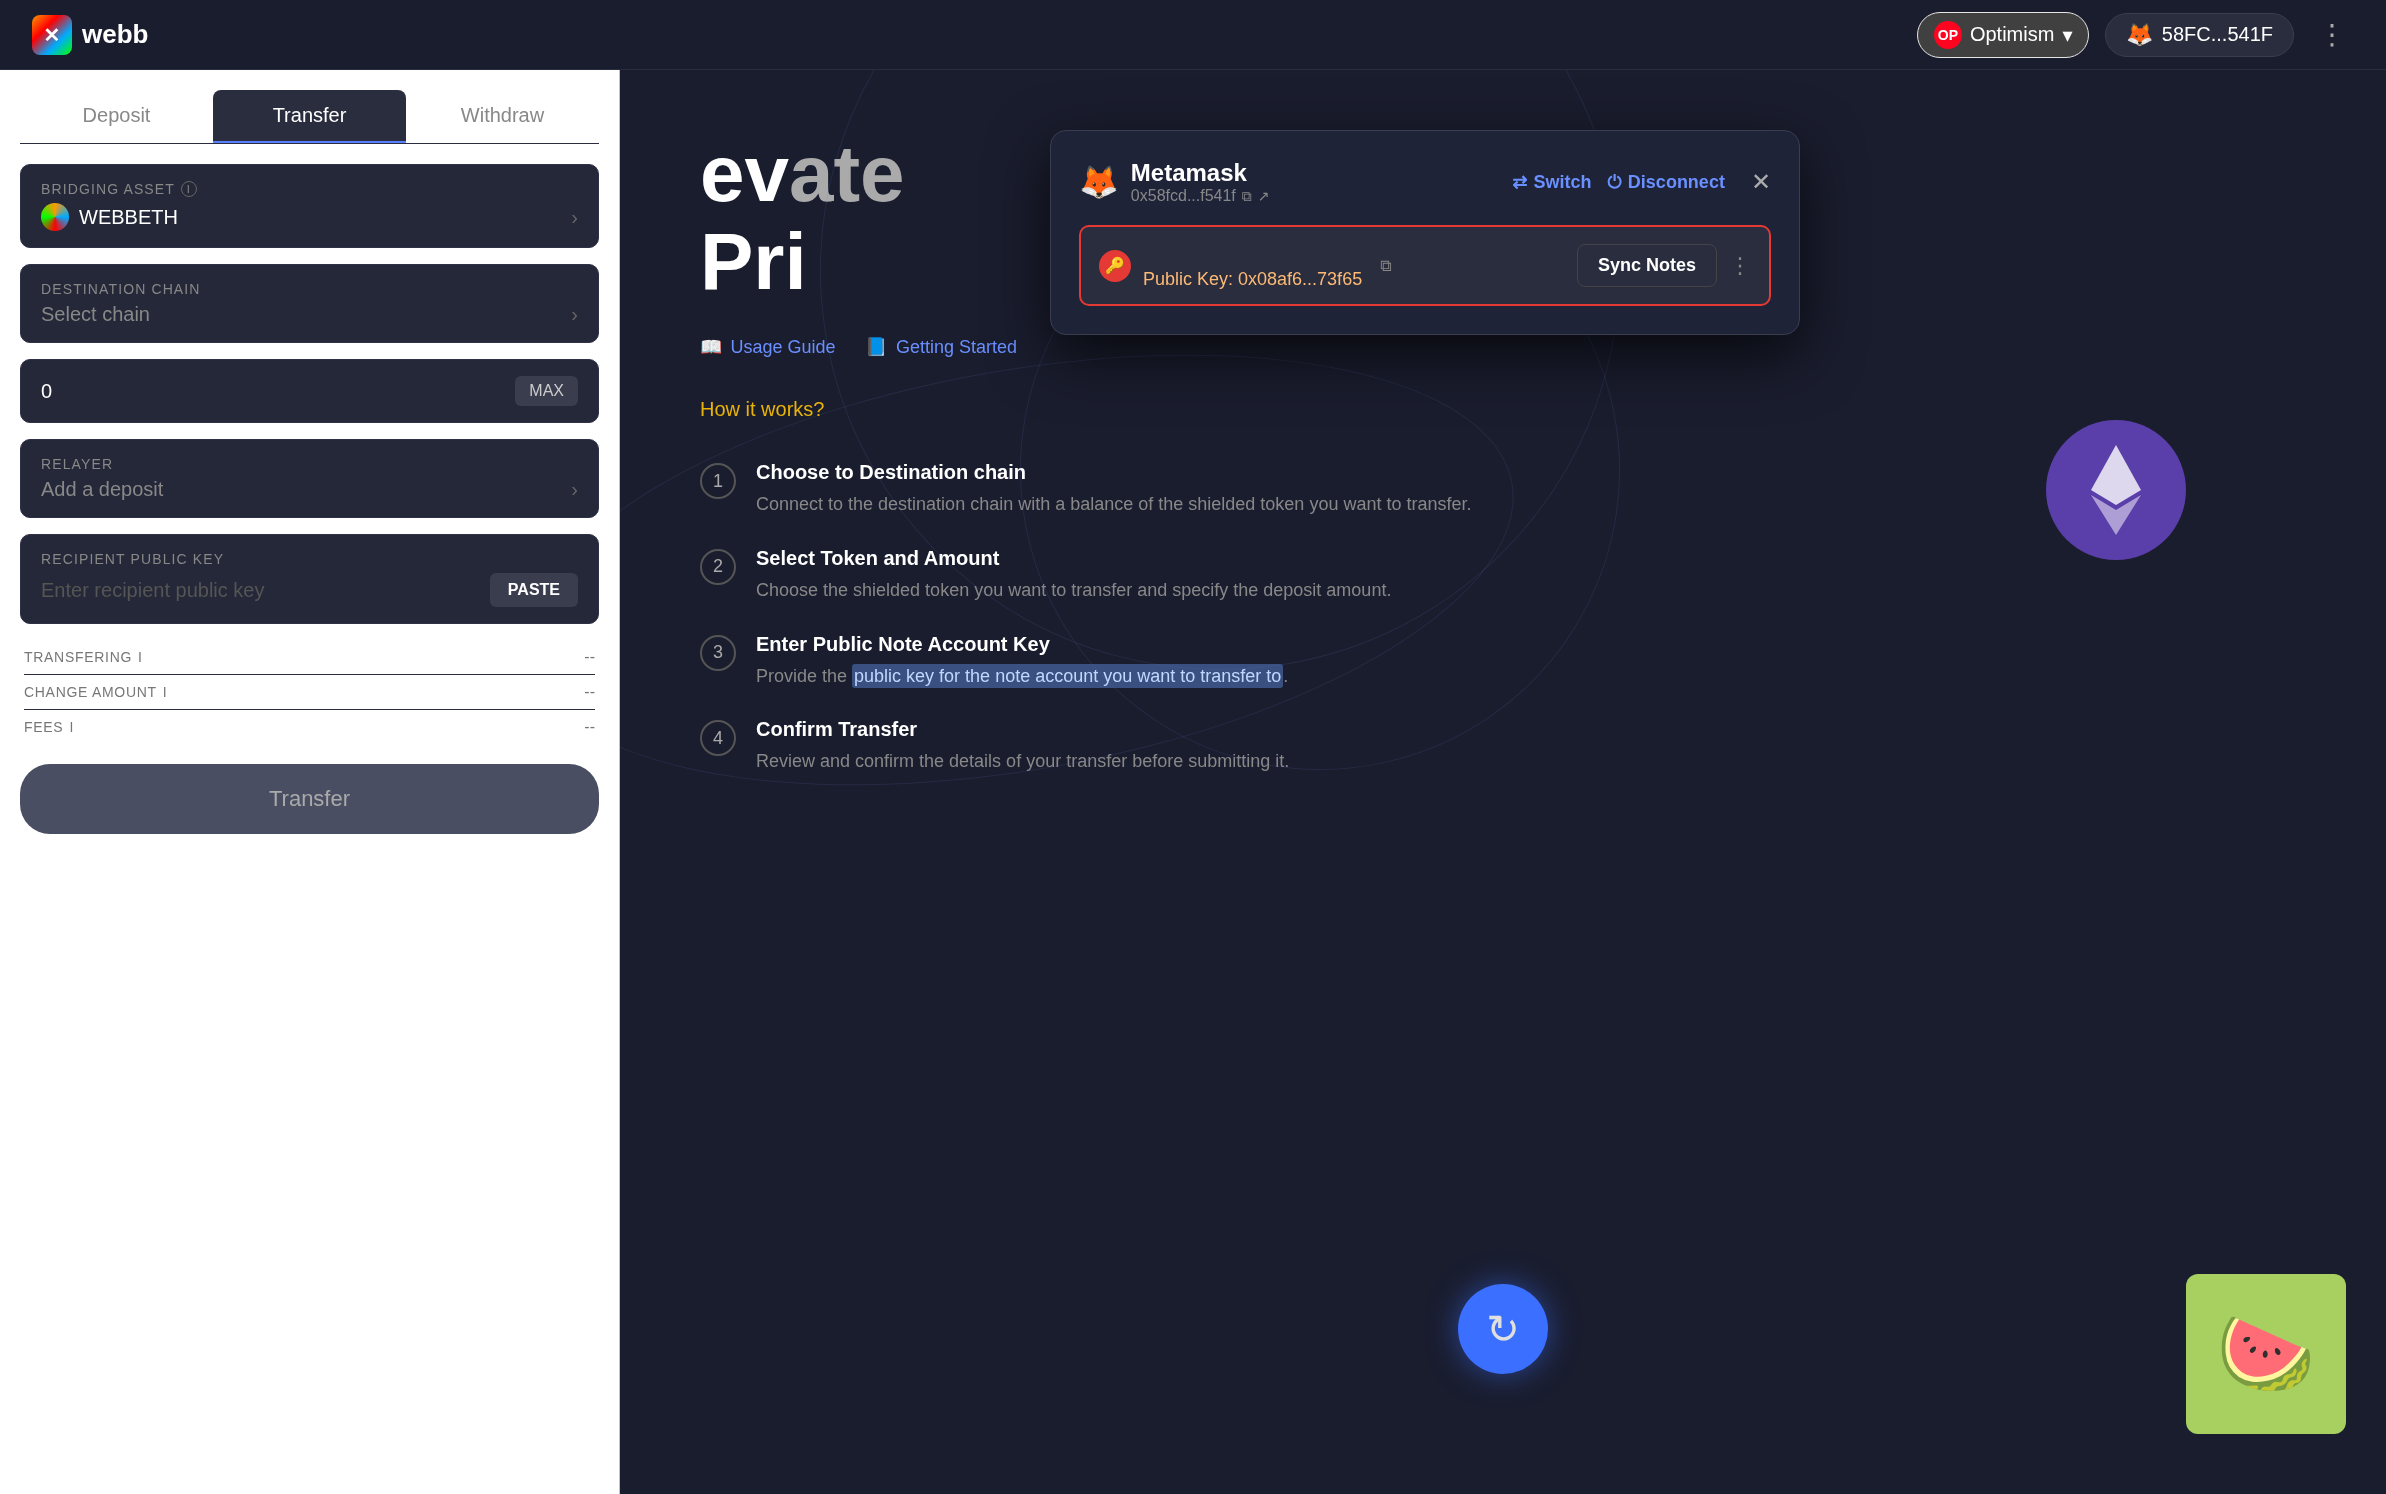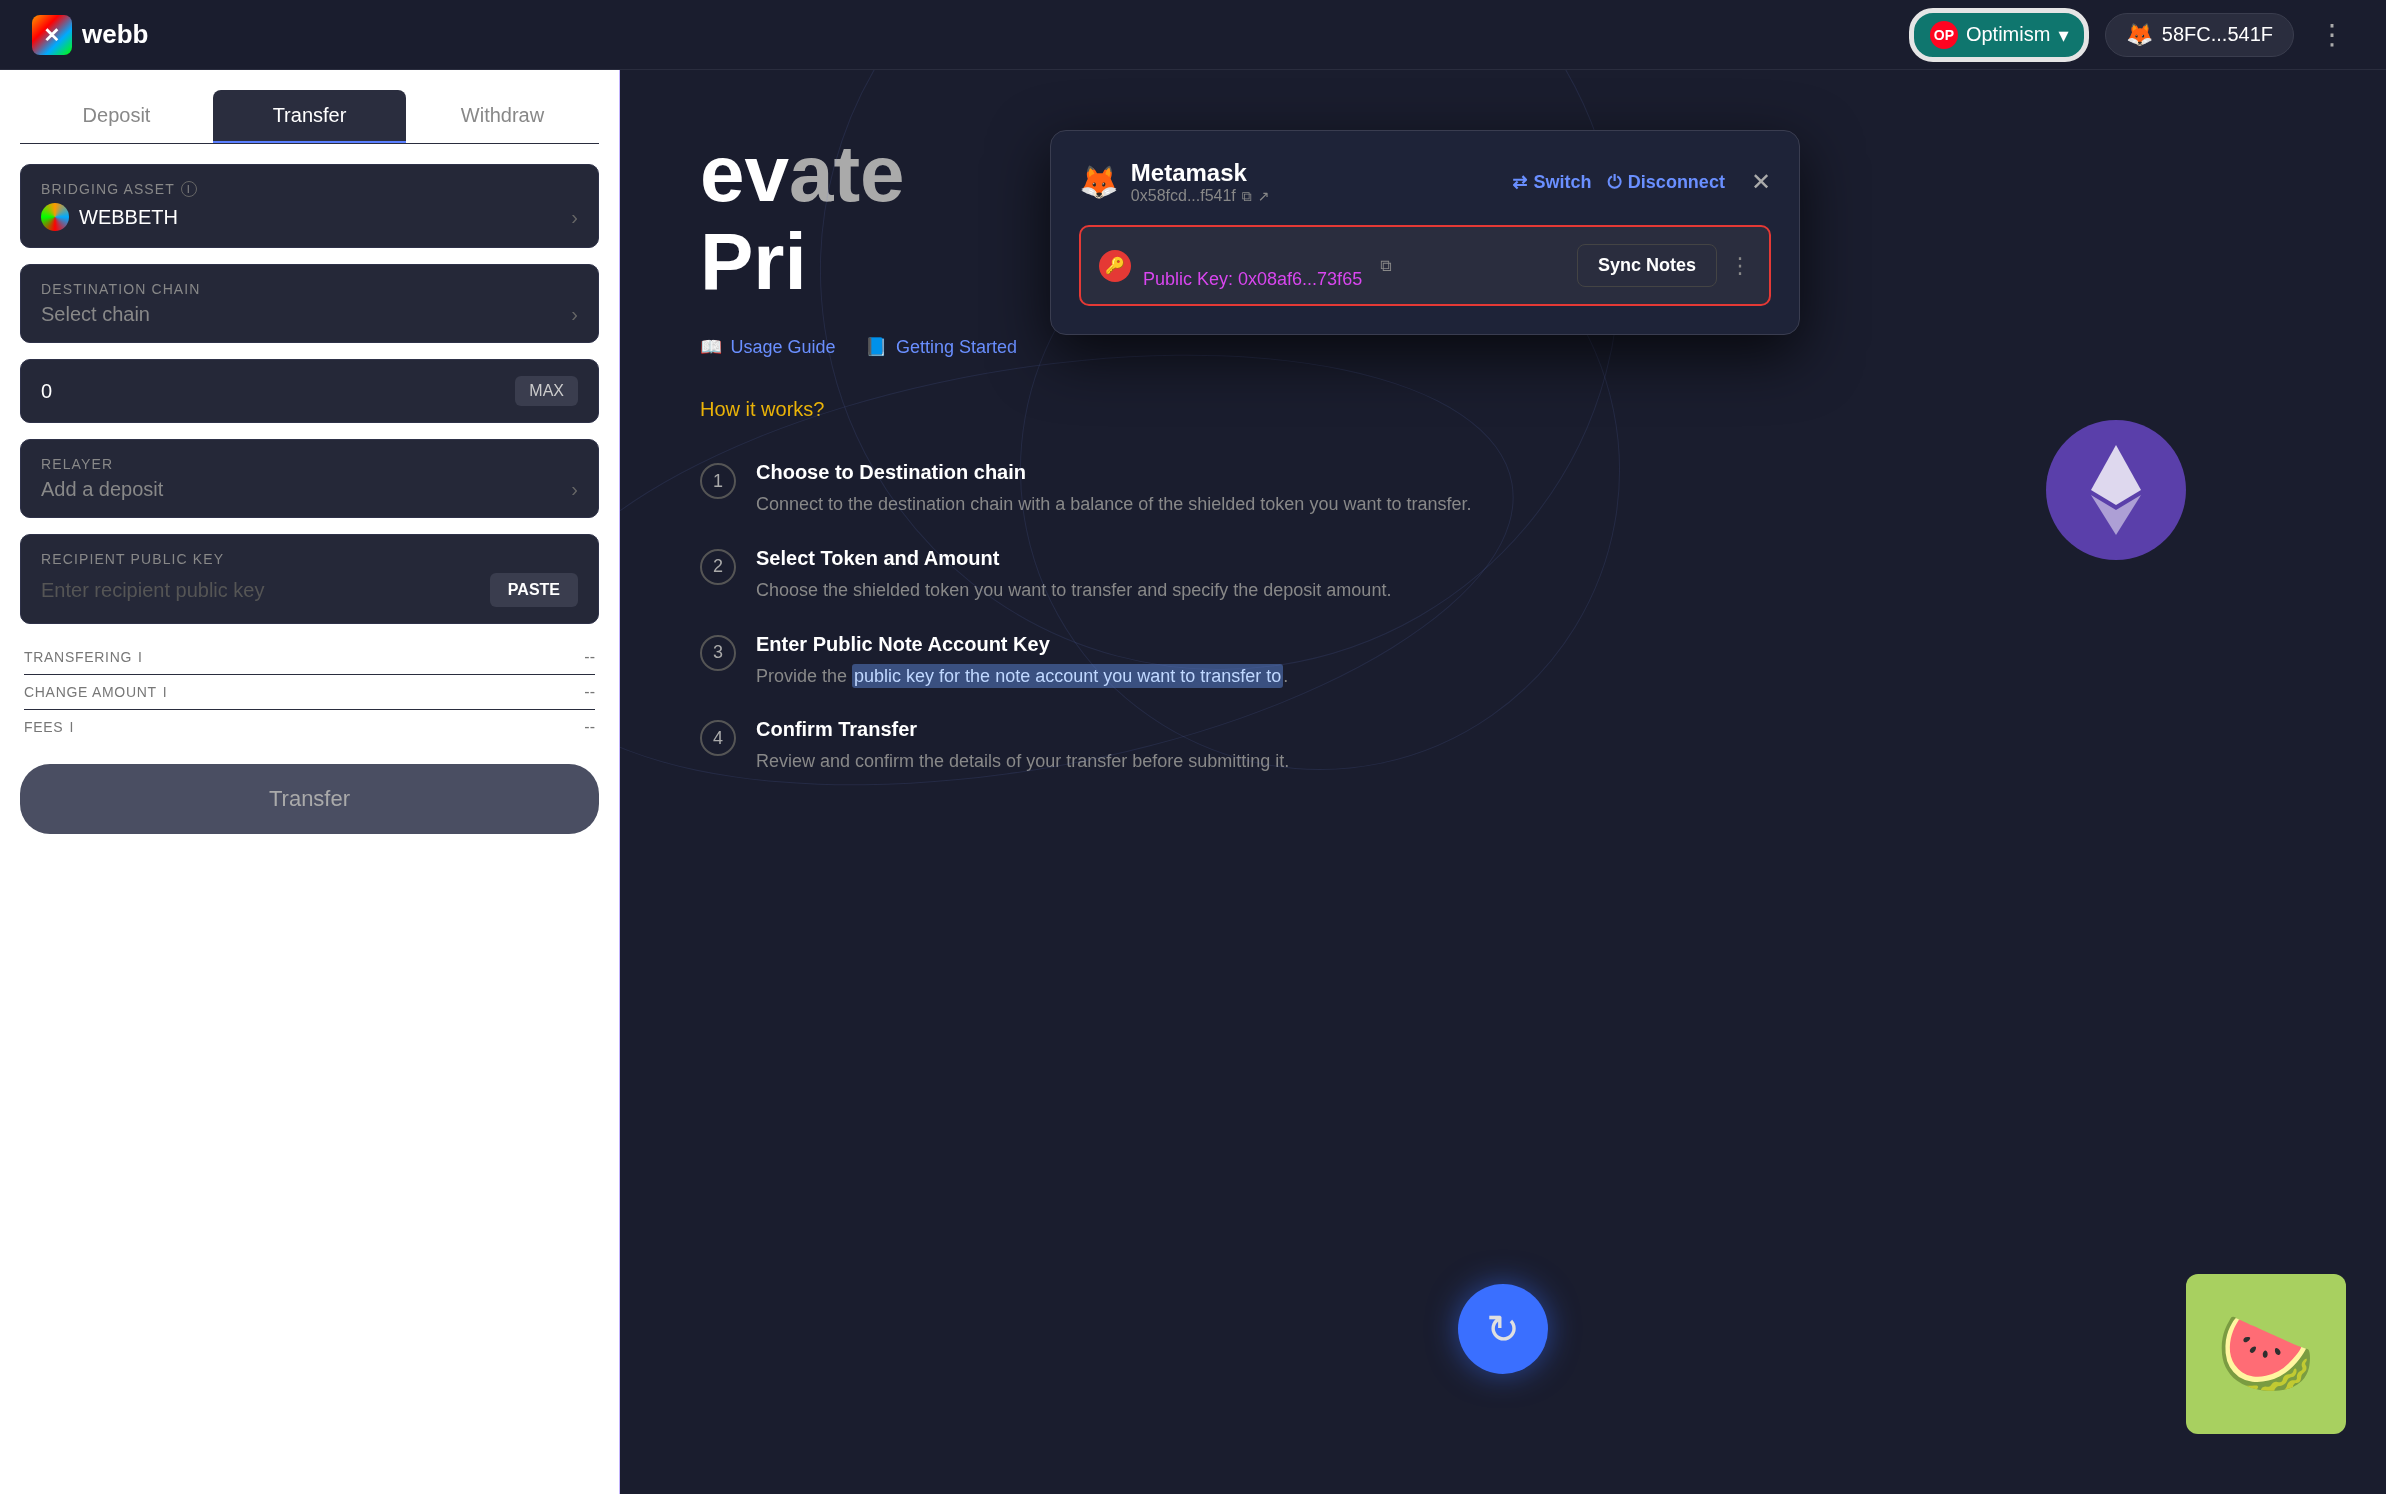--- a/index.html
+++ b/index.html
@@ -45,22 +45,22 @@
     }
     .header-right {
       display: flex;
       align-items: center;
       gap: 16px;
     }
     .network-btn {
       display: flex;
       align-items: center;
       gap: 8px;
-      background: #0f766e;
-      border: 5px solid #e5e5e5;
+      background: #404040;
+      border: 1px solid #e5e5e5;
       border-radius: 24px;
       padding: 8px 16px;
       color: #fff;
       font-size: 20px;
       cursor: pointer;
     }
     .network-btn .op-icon {
       width: 28px;
       height: 28px;
       background: #ff0420;
@@ -532,21 +532,21 @@
       height: 32px;
       background: #e53935;
       border-radius: 50%;
       display: flex;
       align-items: center;
       justify-content: center;
       font-size: 16px;
     }
     .key-text {
       font-size: 18px;
-      color: #d946ef;
+      color: #fdba74;
       margin-top: 28px;
     }
     .key-copy-icon {
       font-size: 16px;
       color: #888;
       cursor: pointer;
       margin-left: 6px;
     }
     .sync-notes-btn {
       background: #2a2d3e;

